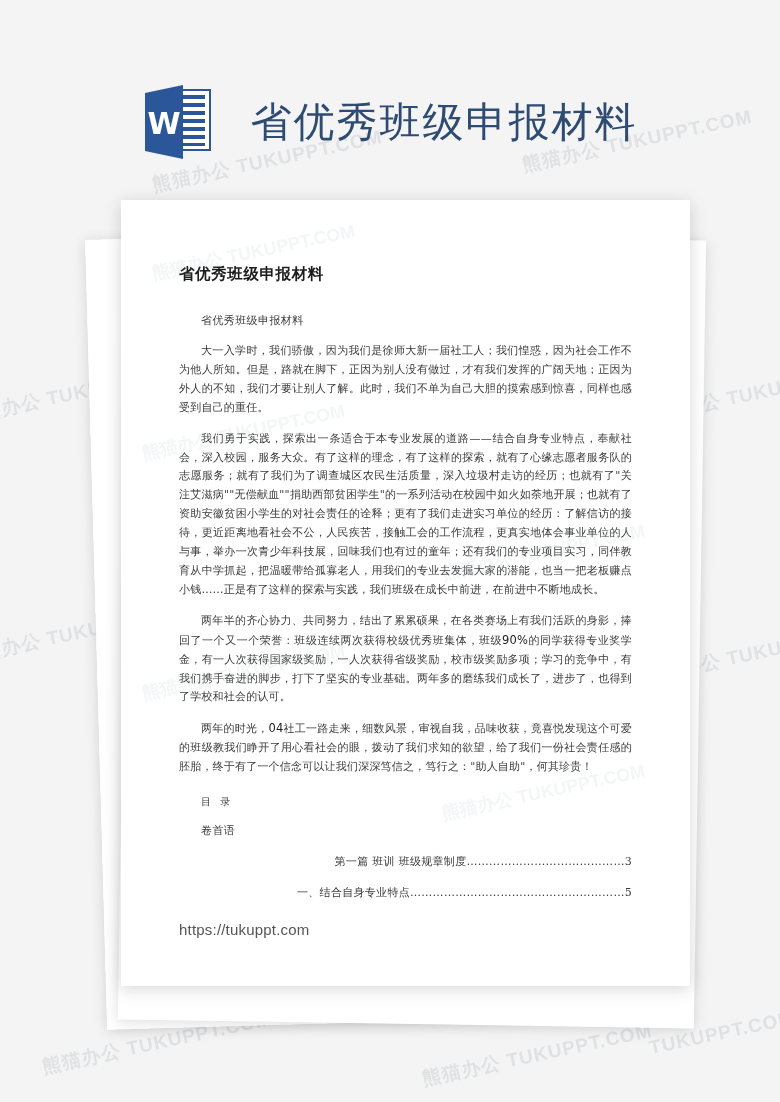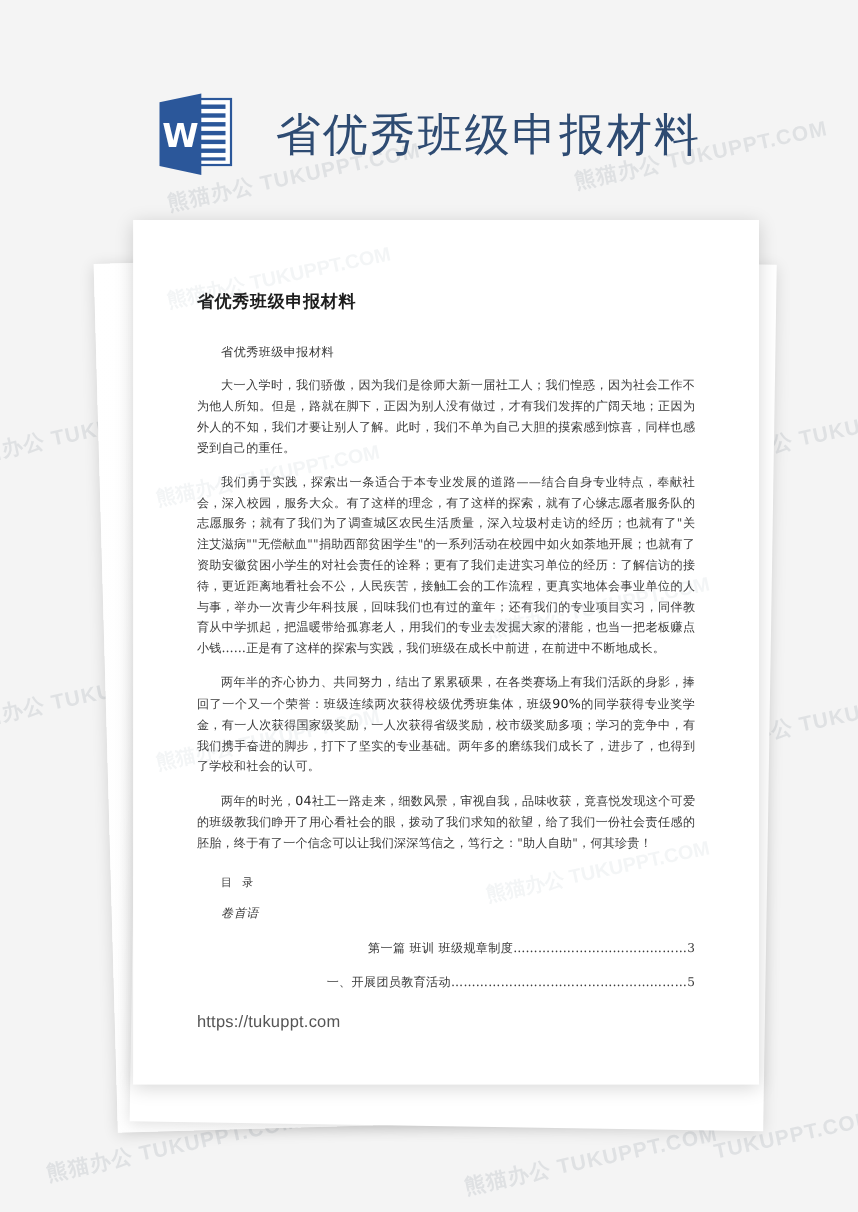--- a/index.html
+++ b/index.html
@@ -148,21 +148,20 @@
     text-indent: 22px;
     letter-spacing: 3px;
     color: #3a3a3a;
   }
   .toc-pre {
     font-size: 11px;
     margin: 0 0 16px 0;
     text-indent: 22px;
     color: #3a3a3a;
     letter-spacing: 0.4px;
-    font-style: italic;
   }
   .toc-row {
     font-size: 11px;
     margin: 0 0 16px 0;
     text-indent: 22px;
     color: #3a3a3a;
     letter-spacing: 0.3px;
     white-space: nowrap;
     overflow: hidden;
     text-align: right;
@@ -251,21 +250,21 @@
 
   <div class="toc-title">目 录</div>
   <div class="toc-pre">卷首语</div>
 
   <div class="toc-row">
     <span>第一篇 班训 班级规章制度</span><span>……………………………………</span><span>3</span>
   </div>
 
 
   <div class="toc-row">
-    <span>一、开展团员教育活动</span><span>…………………………………………………</span><span>5</span>
+    <span>一、结合自身专业特点</span><span>…………………………………………………</span><span>5</span>
   </div>
 
   <div class="doc-footer">https://tukuppt.com</div>
 </div>
 
 <span class="doc-wm" style="left:140px; top:420px; font-size:18px;">熊猫办公 TUKUPPT.COM</span>
 <span class="doc-wm" style="left:140px; top:660px; font-size:18px;">熊猫办公 TUKUPPT.COM</span>
 <span class="doc-wm" style="left:440px; top:540px; font-size:18px;">熊猫办公 TUKUPPT.COM</span>
 <span class="doc-wm" style="left:440px; top:780px; font-size:18px;">熊猫办公 TUKUPPT.COM</span>
 <span class="doc-wm" style="left:150px; top:240px; font-size:18px;">熊猫办公 TUKUPPT.COM</span>

